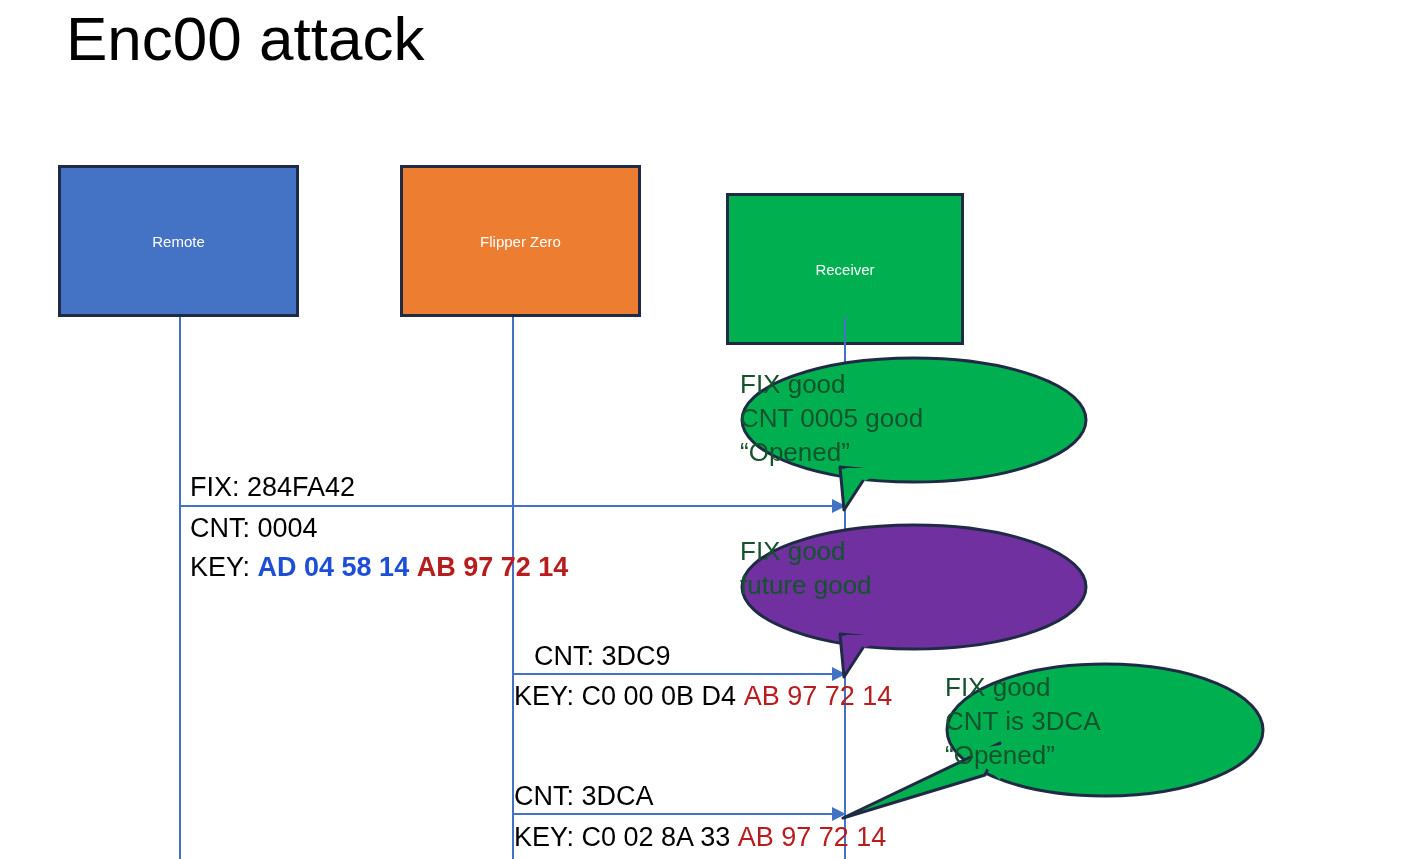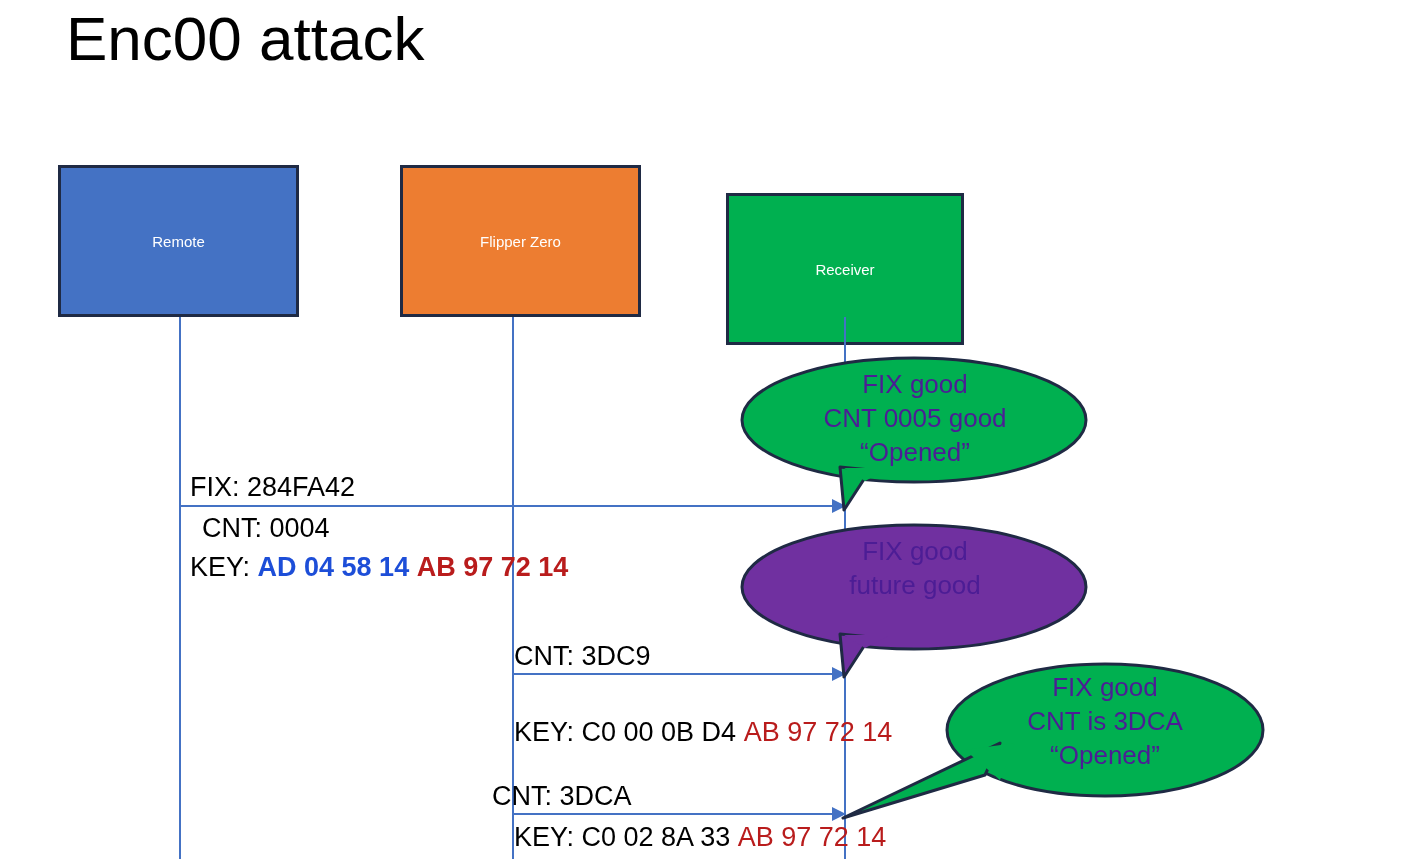--- a/index.html
+++ b/index.html
@@ -87,46 +87,46 @@
   
   .msg-text {
     position: absolute;
     font-size: 27px;
     color: #000000;
     white-space: nowrap;
     line-height: 1.28;
     text-align: center;
   }
   .lbl-fix  { left: 190px; top: 470px; }
-  .lbl-cnt1 { left: 202px; top: 511px; }
+  .lbl-cnt1 { left: 190px; top: 511px; }
   .lbl-key1 { left: 190px; top: 550px; font-weight: 700; }
   .lbl-key1 .prefix { font-weight: 400; }
-  .lbl-cnt2 { left: 514px; top: 639px; }
-  .lbl-key2 { left: 514px; top: 679px; margin-top: 36px; }
-  .lbl-cnt3 { left: 492px; top: 779px; }
+  .lbl-cnt2 { left: 514px; top: 639px; padding-left: 20px; }
+  .lbl-key2 { left: 514px; top: 679px; }
+  .lbl-cnt3 { left: 514px; top: 779px; }
   .lbl-key3 { left: 514px; top: 820px; }
 
   .hex-red   { color: #1d4ed8; }
   .hex-green { color: #b91c1c; }
 
   
   .callout {
     position: absolute;
   }
   .callout svg {
     display: block;
     overflow: visible;
   }
   .callout-text {
     position: absolute;
     left: 0;
     top: 0;
     width: 100%;
-    text-align: center;
-    color: #4c1d95;
+    text-align: left;
+    color: #14532d;
     font-size: 26px;
     line-height: 1.30;
     pointer-events: none;
   }
   .callout-text .line { display: block; white-space: nowrap; }
 
   .callout-1 { left: 740px; top: 348px; width: 350px; height: 160px; }
   .callout-1 .callout-text { top: 20px; }
   .callout-2 { left: 740px; top: 515px; width: 350px; height: 160px; }
   .callout-2 .callout-text { top: 20px; }

